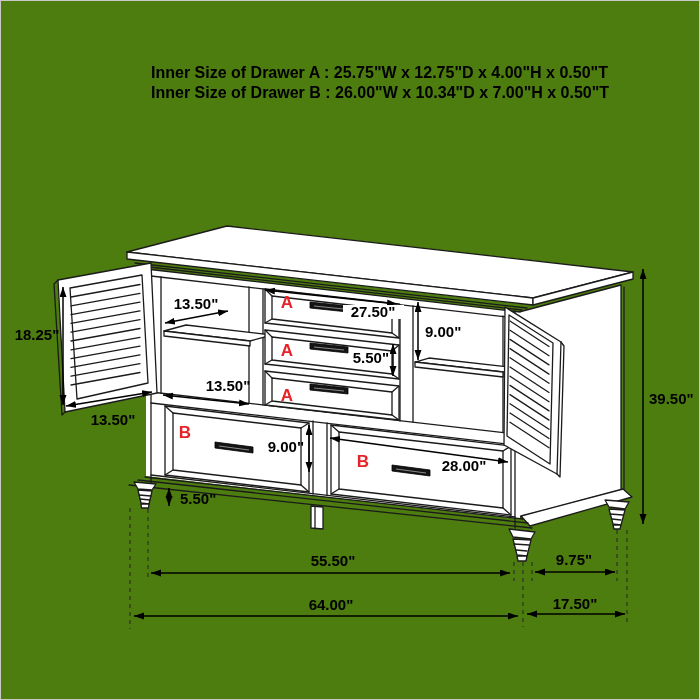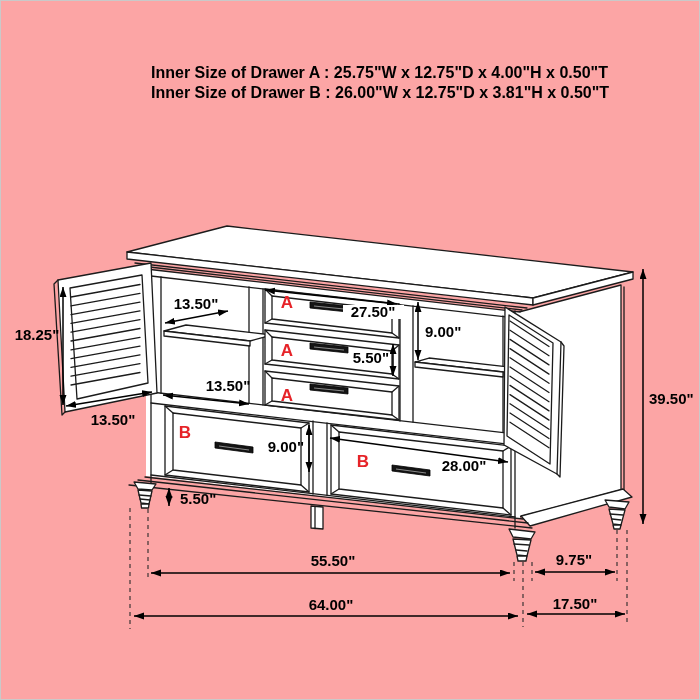--- a/index.html
+++ b/index.html
@@ -1,37 +1,37 @@
 <!DOCTYPE html>
 <html><head>
 <meta charset="utf-8">
 <style>
   html,body{margin:0;padding:0;background:#fff;}
-  #stage{position:relative;width:700px;height:700px;background:#fca5a5;
+  #stage{position:relative;width:700px;height:700px;background:#4d7c0f;
          border:1px solid #c9c9c9;box-sizing:border-box;overflow:hidden;
          font-family:"Liberation Sans",sans-serif;}
   #header{position:absolute;left:150px;top:62px;color:#000;
           font-size:16px;font-weight:bold;line-height:20px;white-space:nowrap;}
   svg{position:absolute;left:0;top:0;}
   .ln{fill:none;stroke:#1b1b1b;stroke-width:1.3;stroke-linejoin:round;stroke-linecap:round;}
   .fw{fill:#ffffff;stroke:#1b1b1b;stroke-width:1.3;stroke-linejoin:round;}
   .fill-dark{fill:#141414;stroke:#000;stroke-width:0.8;}
   .dim{fill:none;stroke:#000;stroke-width:1.5;}
   .dash{fill:none;stroke:#2a2a2a;stroke-width:1.1;stroke-dasharray:4 4;}
   .dtext{font:bold 15px "Liberation Sans",sans-serif;fill:#000;}
   .ltr{font:bold 17px "Liberation Sans",sans-serif;}
   .wbg{fill:#fff;stroke:none;}
 </style>
 </head>
 <body>
 
 <div id="stage">
   <div id="header">
     <div>Inner Size of Drawer A : 25.75"W x 12.75"D x 4.00"H x 0.50"T</div>
-    <div>Inner Size of Drawer B : 26.00"W x 12.75"D x 3.81"H x 0.50"T</div>
+    <div>Inner Size of Drawer B : 26.00"W x 10.34"D x 7.00"H x 0.50"T</div>
   </div>
 
   <svg width="700" height="700" viewBox="0 0 700 700">
     <defs>
       <marker id="ah" markerWidth="11" markerHeight="8" refX="10" refY="3.5" orient="auto-start-reverse" markerUnits="userSpaceOnUse">
         <path d="M0,0 L10,3.5 L0,7 Z" fill="#000"></path>
       </marker>
     </defs>
 
     <g>

